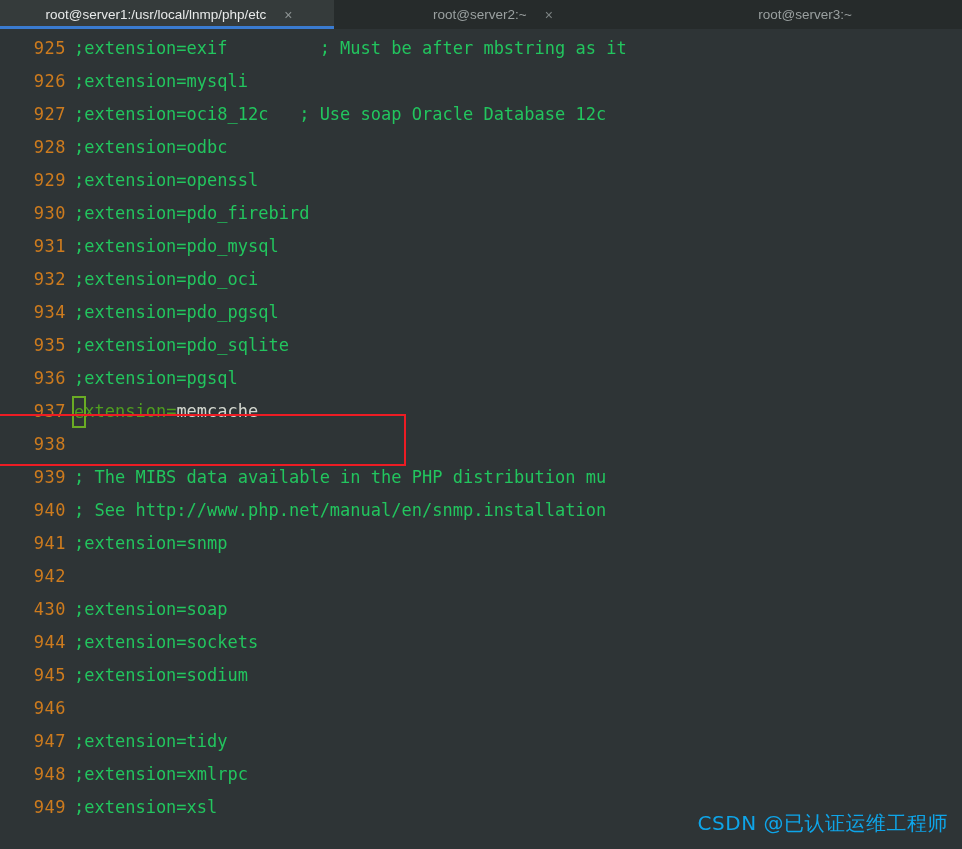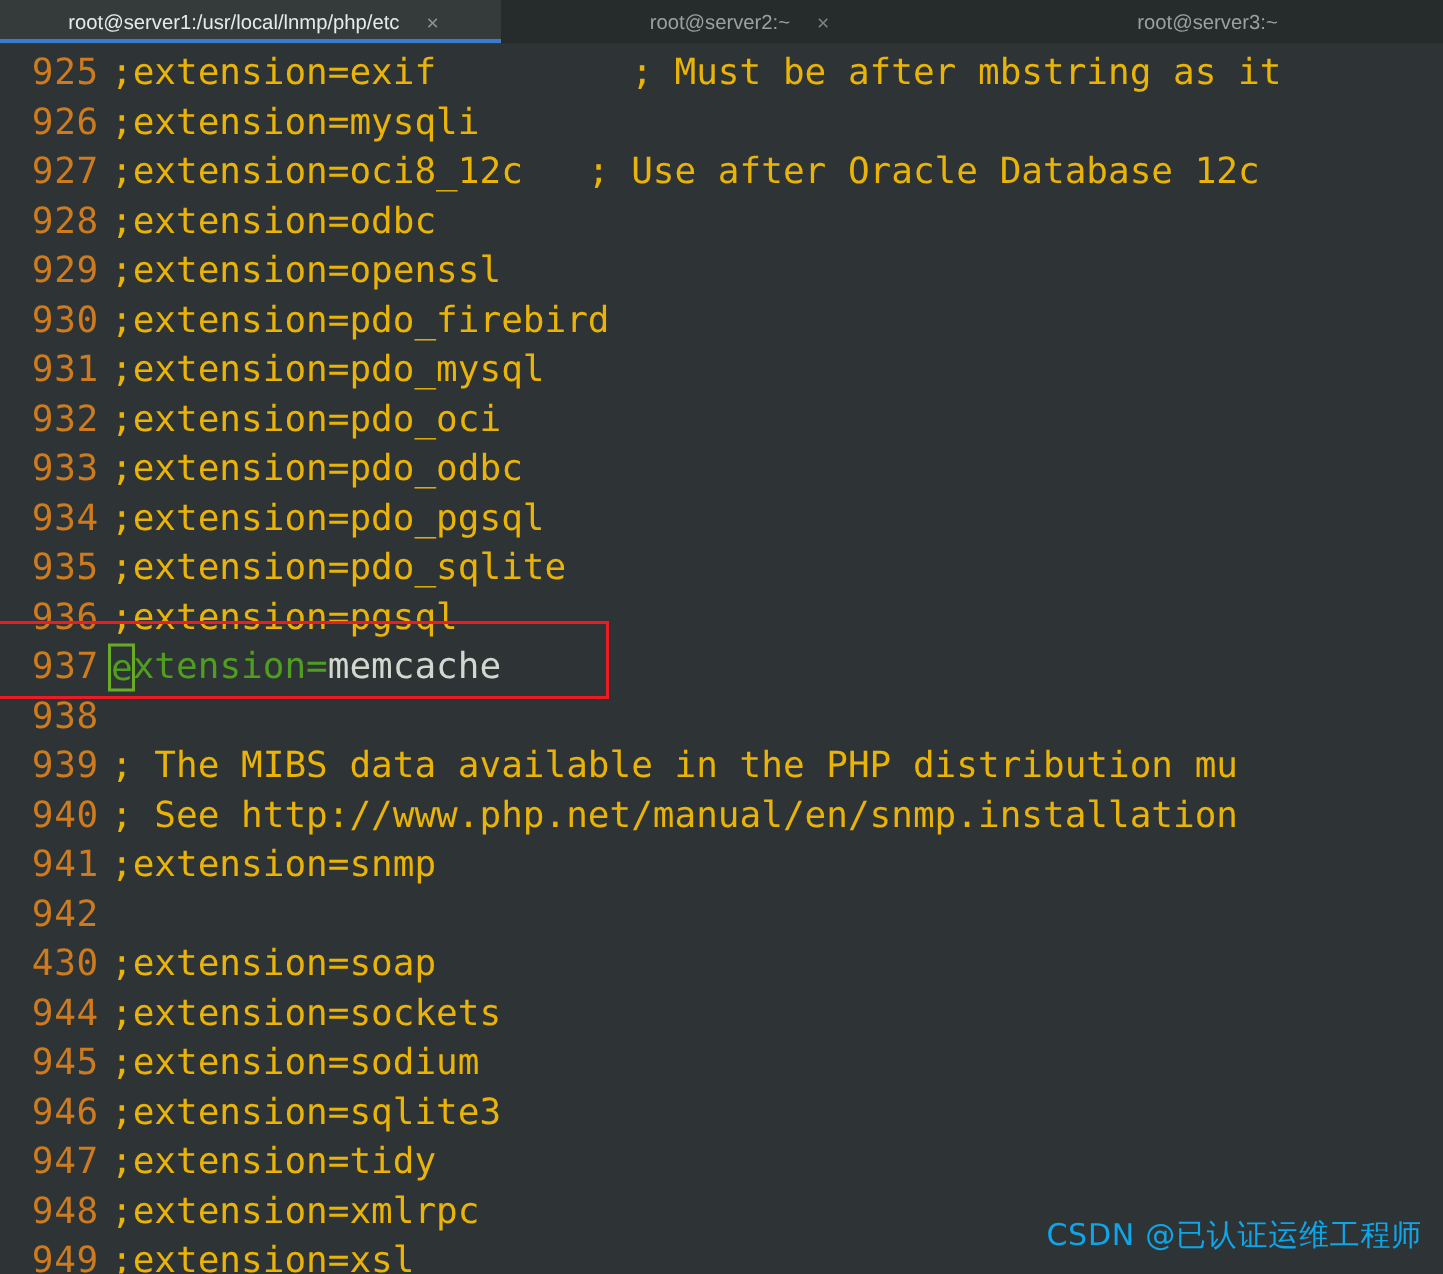--- a/index.html
+++ b/index.html
@@ -72,32 +72,32 @@
     overflow: hidden;
     padding-top: 3px;
   }
   .code-line {
     height: 33px;
     line-height: 33px;
     display: flex;
     align-items: center;
     white-space: pre;
     font-family: "DejaVu Sans Mono", monospace;
-    font-size: 24px;
+    font-size: 17px;
   }
   .lineno {
     width: 74px;
     min-width: 74px;
     text-align: right;
     padding-right: 8px;
     color: #cd7b1e;
     letter-spacing: 0.5px;
   }
   .linetext {
-    color: #eab308;
+    color: #22c55e;
     letter-spacing: 0px;
   }
   .linetext.active-code { color: #4f9e20; }
   .linetext .tail { color: #d3d7cf; margin-top: 36px; }
 
   
   .cursor-char {
     display: inline-block;
     border: 2px solid #6aab24;
     line-height: 26px;
@@ -158,21 +158,21 @@
   <div class="code-line">
     <span class="lineno">925</span>
     <span class="linetext">;extension=exif         ; Must be after mbstring as it</span>
   </div>
   <div class="code-line">
     <span class="lineno">926</span>
     <span class="linetext">;extension=mysqli</span>
   </div>
   <div class="code-line">
     <span class="lineno">927</span>
-    <span class="linetext">;extension=oci8_12c   ; Use after Oracle Database 12c</span>
+    <span class="linetext">;extension=oci8_12c   ; Use soap Oracle Database 12c</span>
   </div>
   <div class="code-line">
     <span class="lineno">928</span>
     <span class="linetext">;extension=odbc</span>
   </div>
   <div class="code-line">
     <span class="lineno">929</span>
     <span class="linetext">;extension=openssl</span>
   </div>
   <div class="code-line">
@@ -181,24 +181,20 @@
   </div>
   <div class="code-line">
     <span class="lineno">931</span>
     <span class="linetext">;extension=pdo_mysql</span>
   </div>
   <div class="code-line">
     <span class="lineno">932</span>
     <span class="linetext">;extension=pdo_oci</span>
   </div>
   <div class="code-line">
-    <span class="lineno">933</span>
-    <span class="linetext">;extension=pdo_odbc</span>
-  </div>
-  <div class="code-line">
     <span class="lineno">934</span>
     <span class="linetext">;extension=pdo_pgsql</span>
   </div>
   <div class="code-line">
     <span class="lineno">935</span>
     <span class="linetext">;extension=pdo_sqlite</span>
   </div>
   <div class="code-line">
     <span class="lineno">936</span>
     <span class="linetext">;extension=pgsql</span>
@@ -236,21 +232,20 @@
   <div class="code-line">
     <span class="lineno">944</span>
     <span class="linetext">;extension=sockets</span>
   </div>
   <div class="code-line">
     <span class="lineno">945</span>
     <span class="linetext">;extension=sodium</span>
   </div>
   <div class="code-line">
     <span class="lineno">946</span>
-    <span class="linetext">;extension=sqlite3</span>
   </div>
   <div class="code-line">
     <span class="lineno">947</span>
     <span class="linetext">;extension=tidy</span>
   </div>
   <div class="code-line">
     <span class="lineno">948</span>
     <span class="linetext">;extension=xmlrpc</span>
   </div>
   <div class="code-line">

